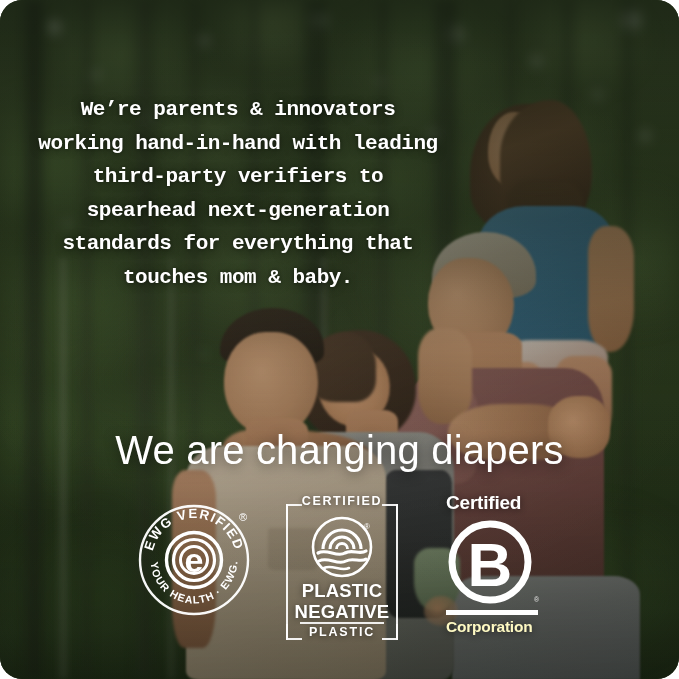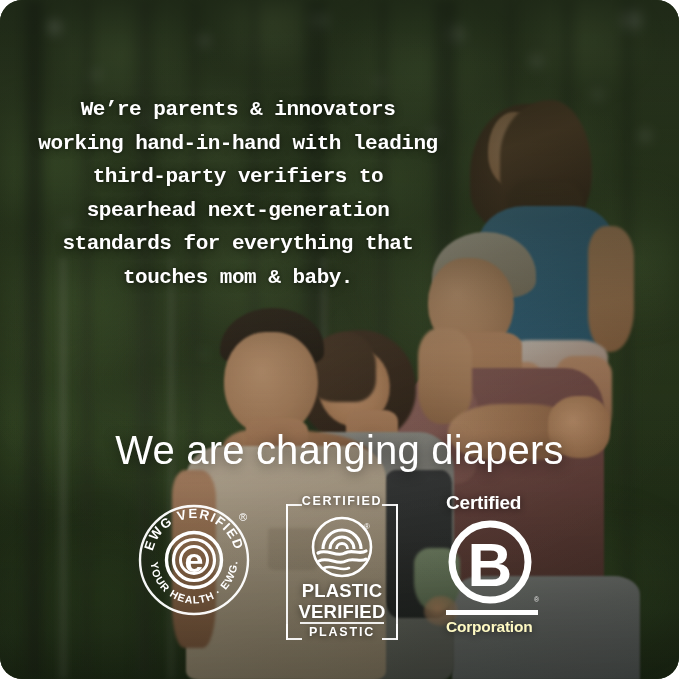--- a/index.html
+++ b/index.html
@@ -635,21 +635,21 @@
 
           <path d="M 7,37 C 16,32 26,42 34,37 C 41,33 49,39 55,35" fill="none" stroke="#ffffff" stroke-width="3.2" stroke-linecap="round"></path>
           <path d="M 8,45 C 17,40 27,50 35,45 C 42,41 50,47 55,43" fill="none" stroke="#ffffff" stroke-width="3.0" stroke-linecap="round"></path>
           <path d="M 13,52 C 21,48 30,56 38,52" fill="none" stroke="#ffffff" stroke-width="2.6" stroke-linecap="round"></path>
 
           <text x="56" y="13" font-family="Liberation Sans, sans-serif" font-size="8" fill="#ffffff" text-anchor="middle">®</text>
         </svg>
 
         <div id="pn-title">
           <span>PLASTIC</span><br>
-          <span>VERIFIED</span>
+          <span>NEGATIVE</span>
         </div>
 
         <div id="pn-rule"></div>
         <div id="pn-product">PLASTIC</div>
       </div>
 
       <div id="bcorp-badge">
         <div id="bc-certified">Certified</div>
 
         <svg id="bc-logo" width="92" height="92" viewBox="0 0 92 92" aria-hidden="true">

